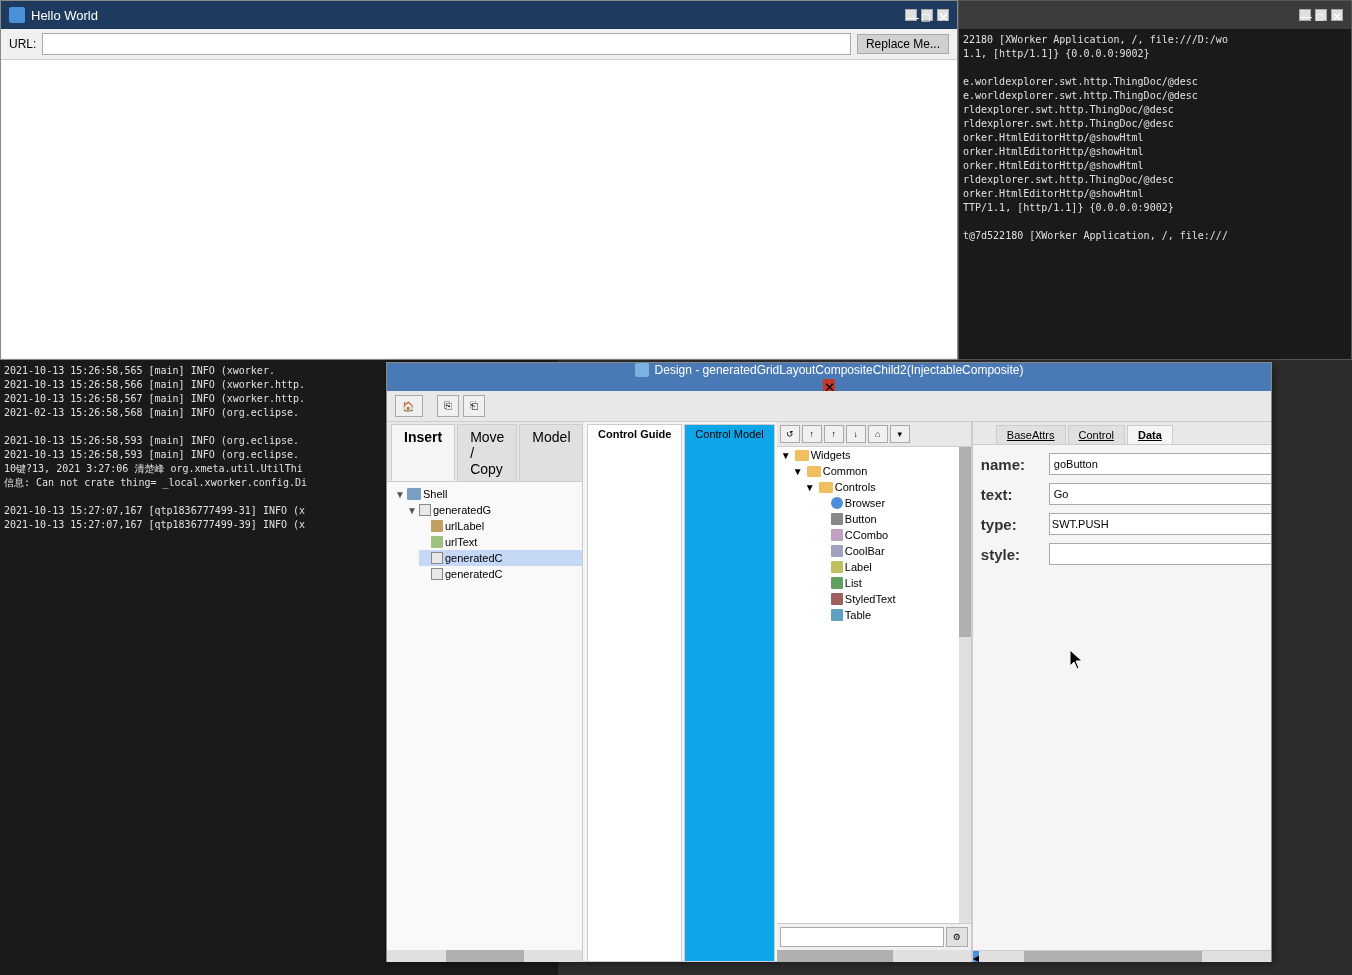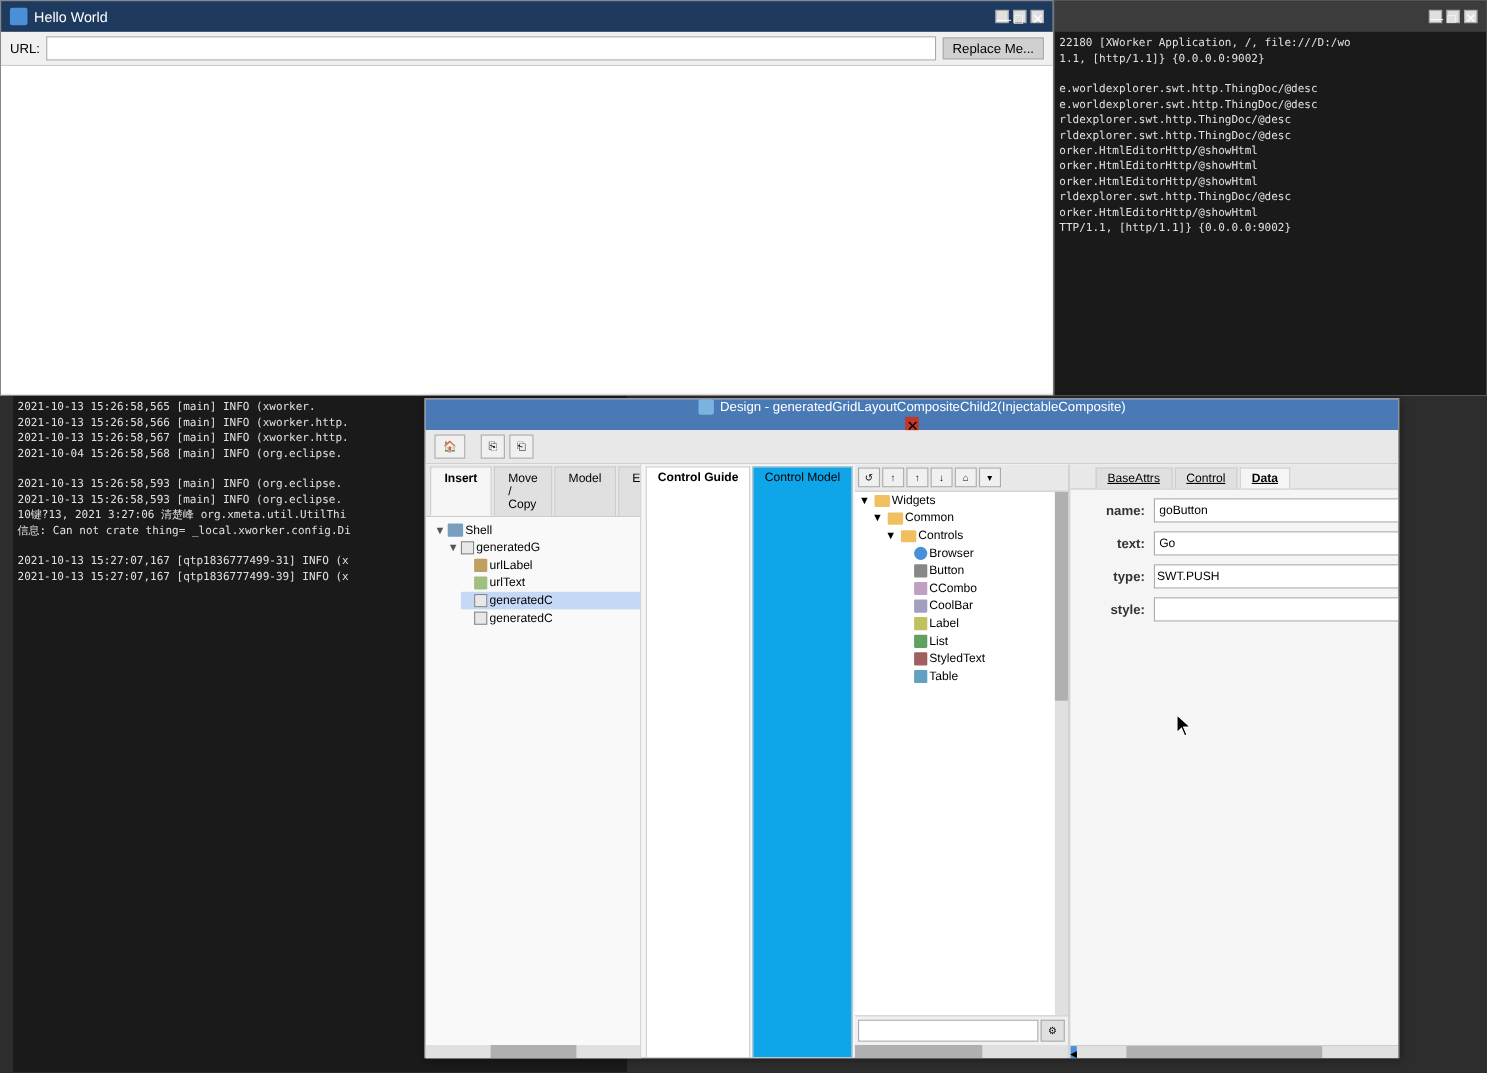--- a/index.html
+++ b/index.html
@@ -80,21 +80,21 @@
       font-size: 10px;
       padding: 4px;
       height: calc(100% - 28px);
       overflow: hidden;
       line-height: 1.4;
     }
 
     
     .console-window {
       position: absolute;
-      top: 360px; left: 12px;
+      top: 360px; left: 0;
       width: 558px; height: 615px;
       background: #1a1a1a;
       color: #e0e0e0;
       font-family: monospace;
       font-size: 10px;
       overflow: hidden;
     }
     .console-content {
       padding: 4px;
       line-height: 1.4;
@@ -206,21 +206,21 @@
 
     
     .top-tabs-bar {
       display: flex;
       background: #e8e8e8;
       border-bottom: 1px solid #ccc;
       padding-left: 8px;
     }
     .top-tab {
       padding: 4px 12px;
-      font-size: 11px;
+      font-size: 14px;
       cursor: pointer;
       border: 1px solid #ccc;
       border-bottom: none;
       background: #e0e0e0;
       margin-right: 2px;
       margin-top: 2px;
     }
     .top-tab.active {
       background: #f5f5f5;
       border-bottom: 1px solid #f5f5f5;
@@ -441,23 +441,22 @@
       padding: 8px;
       overflow: hidden;
     }
     .props-row {
       display: flex;
       align-items: center;
       margin-bottom: 8px;
     }
     .props-label {
       width: 60px;
-      font-size: 12px;
+      font-size: 15px;
       font-weight: bold;
-      text-align: right;
       margin-right: 8px;
       color: #333;
     }
     .props-input {
       flex: 1;
       height: 22px;
       border: 1px solid #aaa;
       padding: 2px 4px;
       font-size: 11px;
       background: white;
@@ -564,29 +563,30 @@
     <div>e.worldexplorer.swt.http.ThingDoc/@desc</div>
     <div>rldexplorer.swt.http.ThingDoc/@desc</div>
     <div>rldexplorer.swt.http.ThingDoc/@desc</div>
     <div>orker.HtmlEditorHttp/@showHtml</div>
     <div>orker.HtmlEditorHttp/@showHtml</div>
     <div>orker.HtmlEditorHttp/@showHtml</div>
     <div>rldexplorer.swt.http.ThingDoc/@desc</div>
     <div>orker.HtmlEditorHttp/@showHtml</div>
     <div>TTP/1.1, [http/1.1]} {0.0.0.0:9002}</div>
     <div>&nbsp;</div>
+    <div>t@7d522180 [XWorker Application, /, file:///</div>
   </div>
 </div>
 
 <div class="console-window">
   <div class="console-content">
     <div>2021-10-13 15:26:58,565 [main] INFO  (xworker.</div>
     <div>2021-10-13 15:26:58,566 [main] INFO  (xworker.http.</div>
     <div>2021-10-13 15:26:58,567 [main] INFO  (xworker.http.</div>
-    <div>2021-10-04 15:26:58,568 [main] INFO  (org.eclipse.</div>
+    <div>2021-02-13 15:26:58,568 [main] INFO  (org.eclipse.</div>
     <div>&nbsp;</div>
     <div>2021-10-13 15:26:58,593 [main] INFO  (org.eclipse.</div>
     <div>2021-10-13 15:26:58,593 [main] INFO  (org.eclipse.</div>
     <div>10键?13, 2021 3:27:06 清楚峰 org.xmeta.util.UtilThi</div>
     <div>信息: Can not crate thing= _local.xworker.config.Di</div>
     <div>&nbsp;</div>
     <div>2021-10-13 15:27:07,167 [qtp1836777499-31]  INFO (x</div>
     <div>2021-10-13 15:27:07,167 [qtp1836777499-39]  INFO (x</div>
   </div>
 </div>

